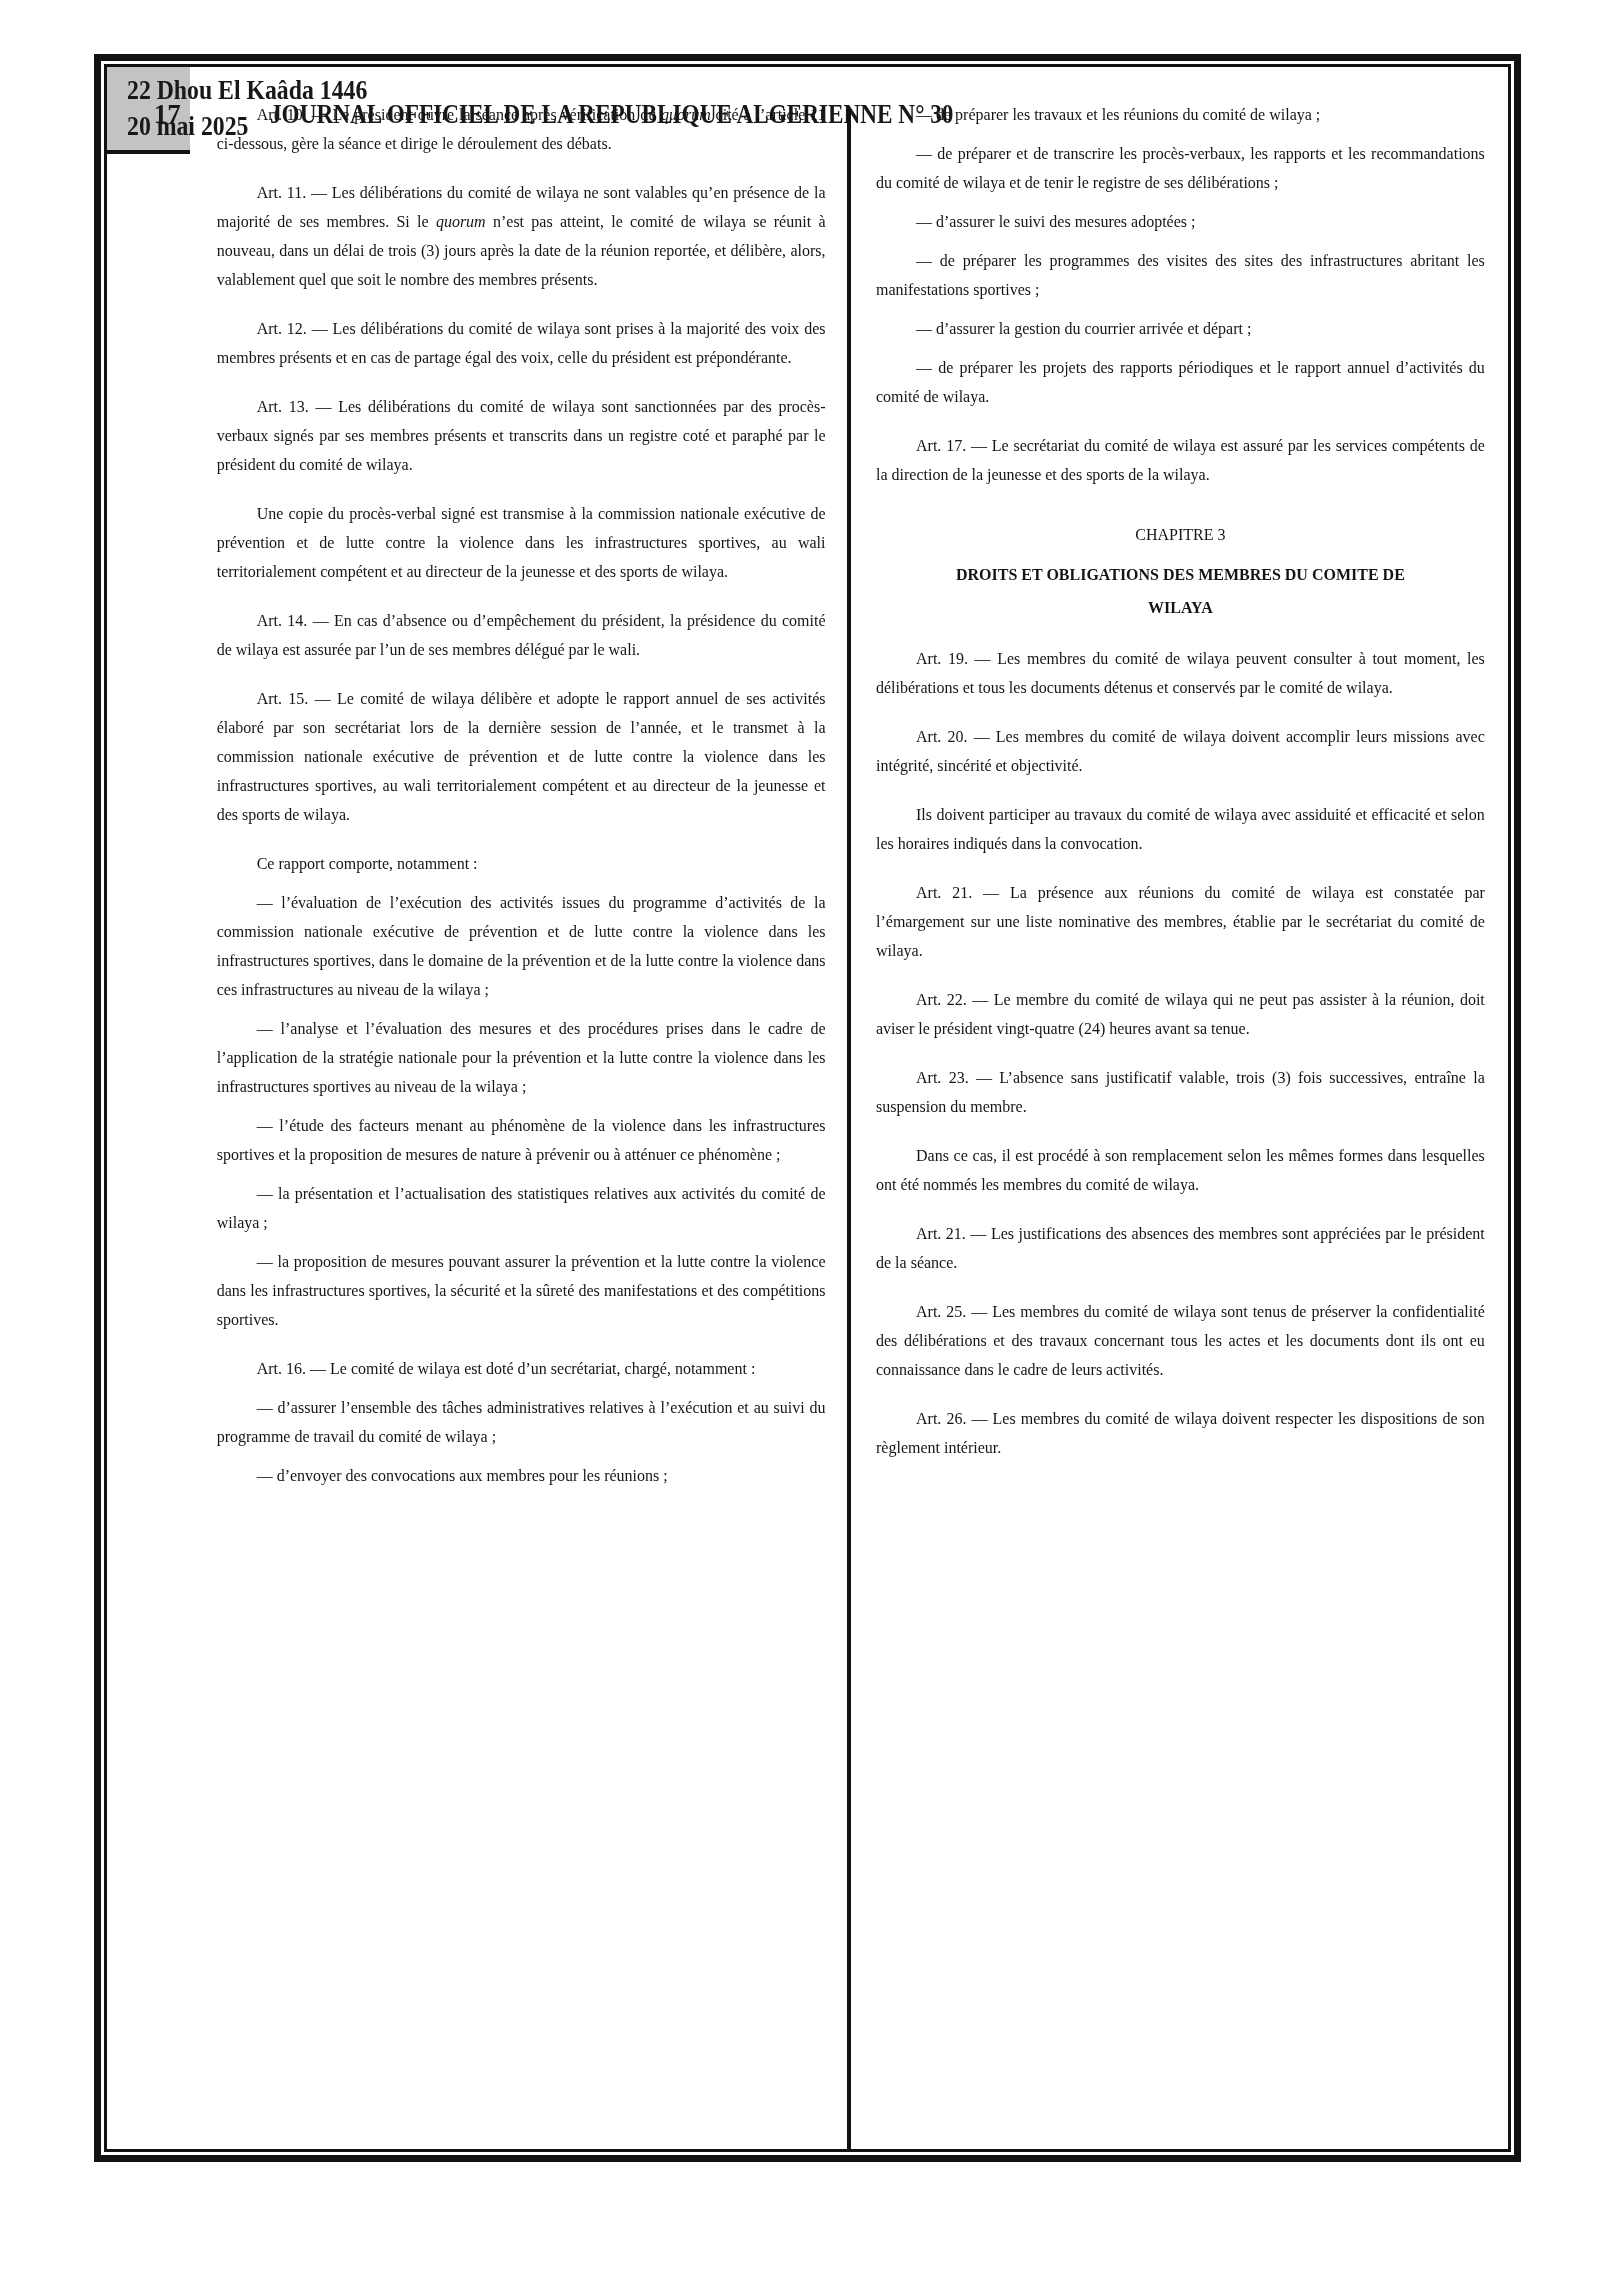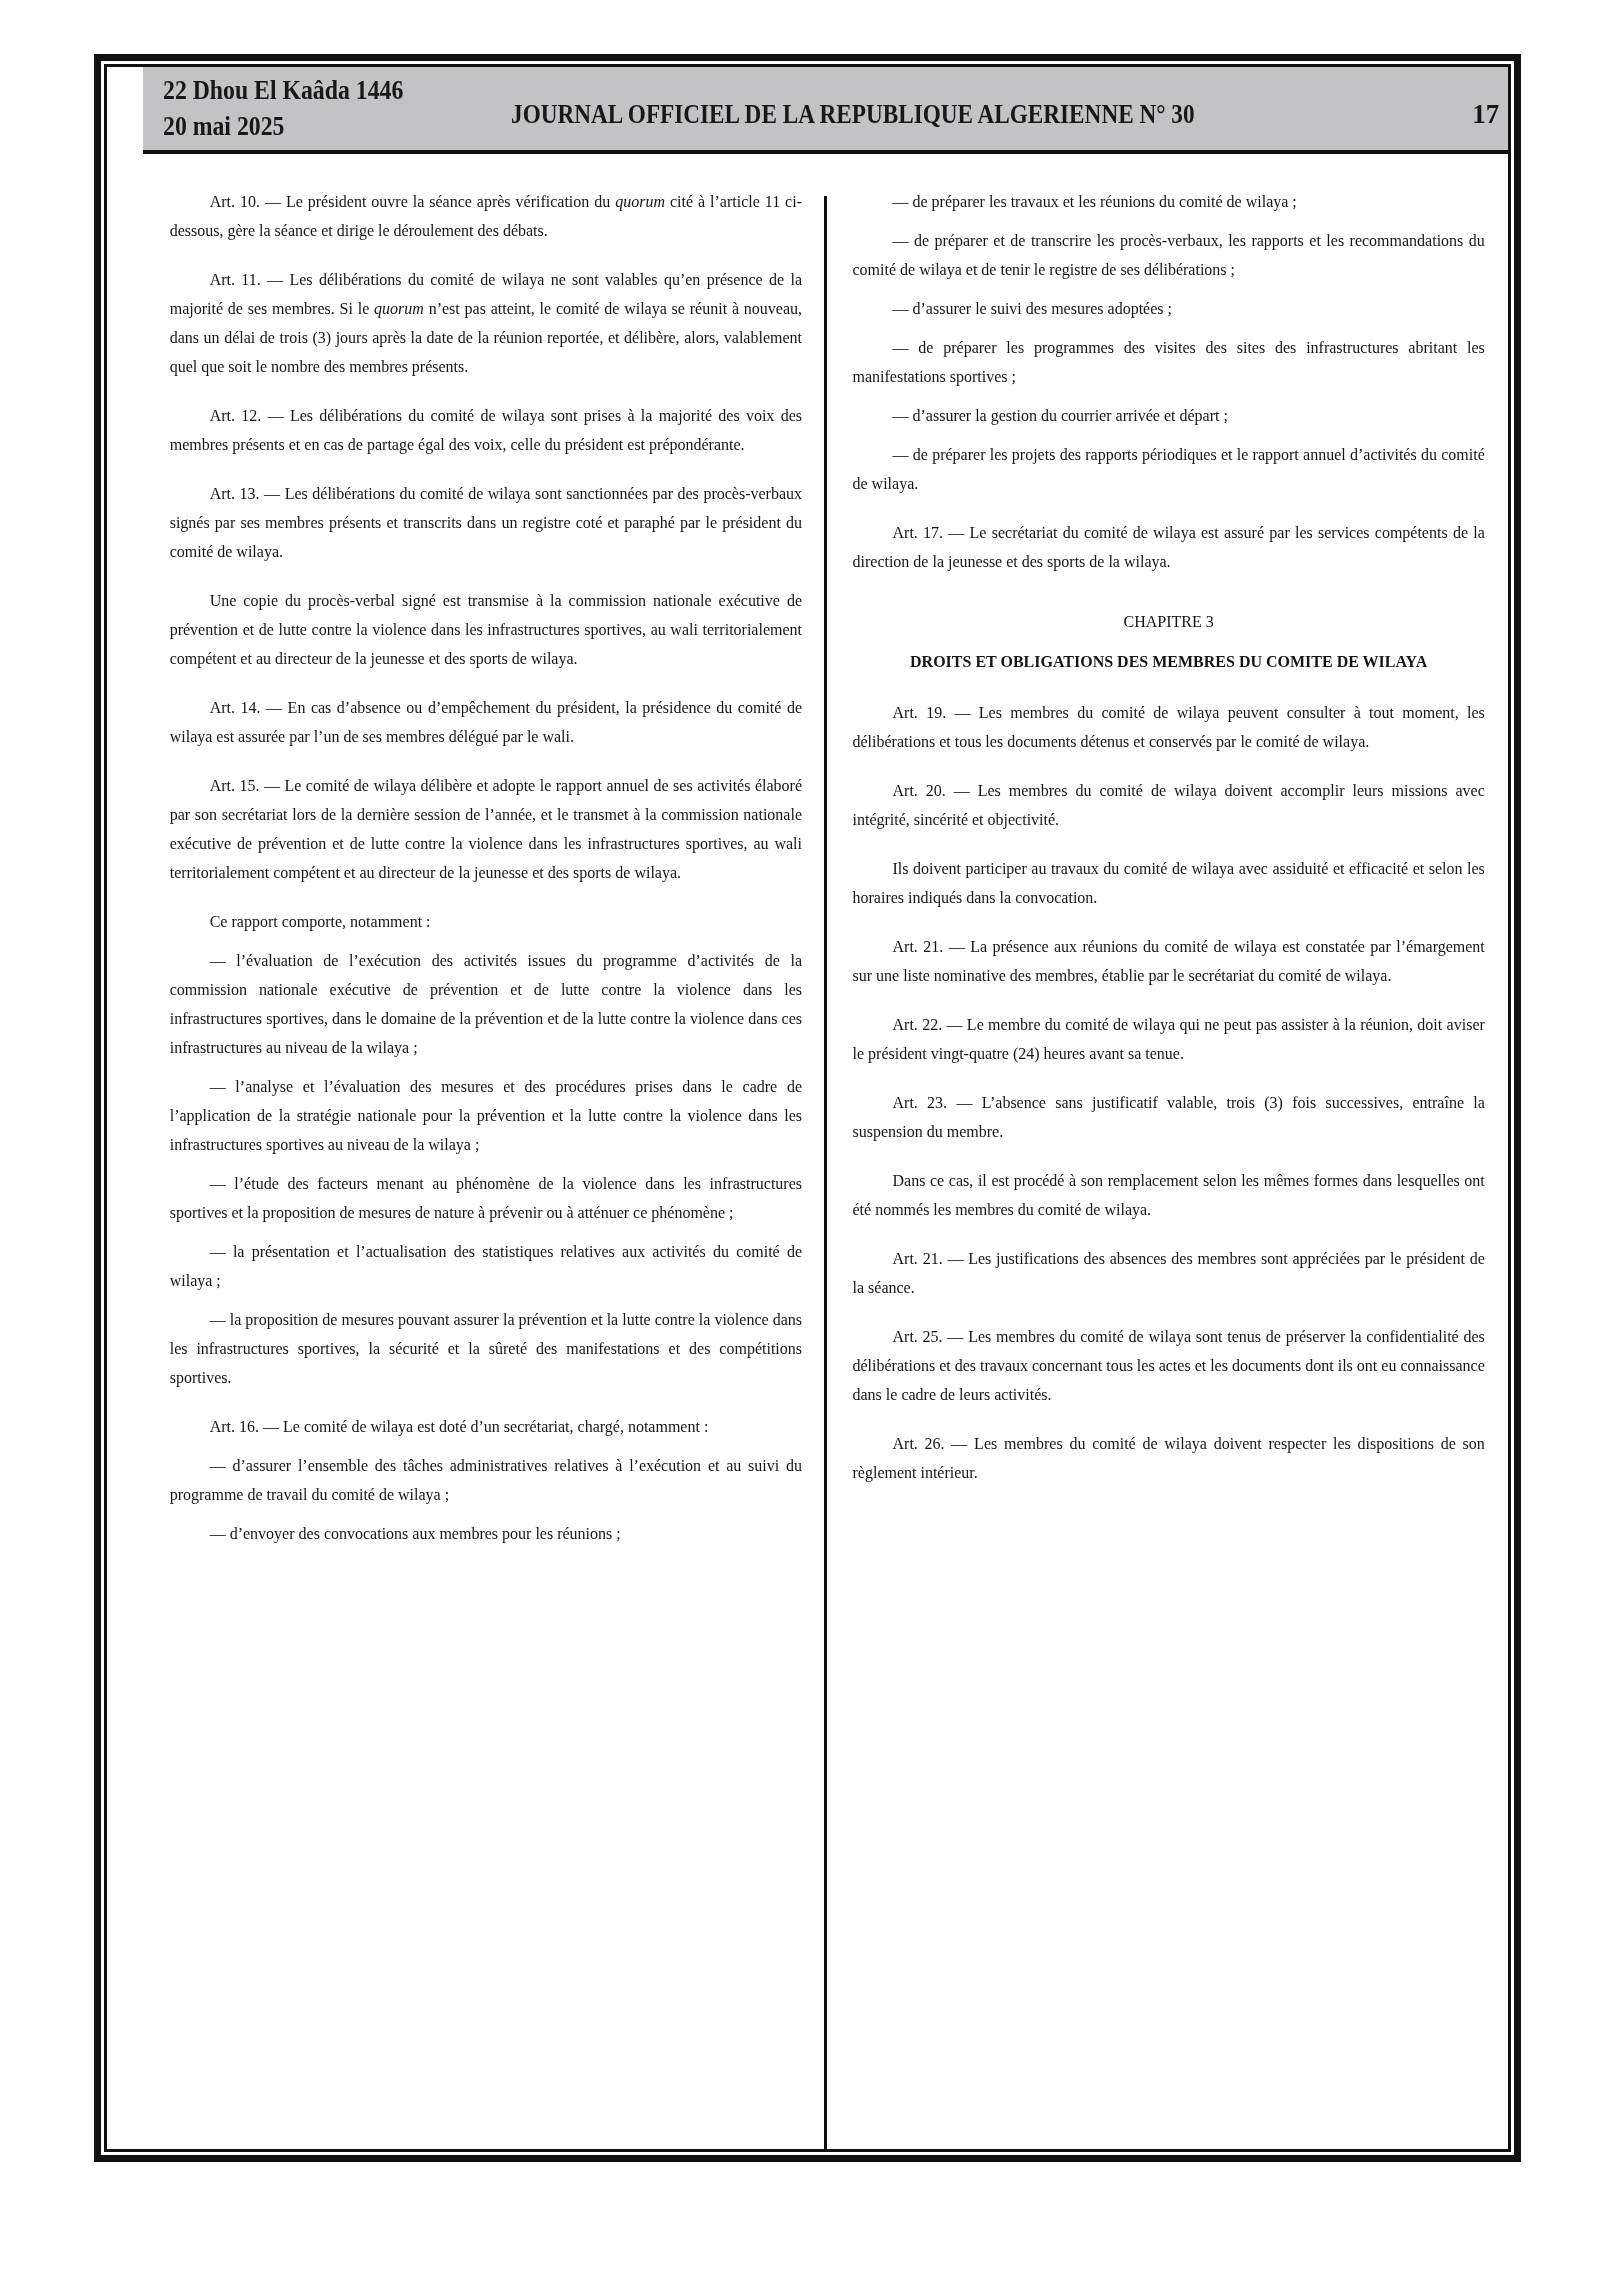--- a/index.html
+++ b/index.html
@@ -16,23 +16,22 @@
     width:1427px;height:2108px;
     border:7.2px solid #111111;
     box-sizing:border-box;
     padding:2.7px;
     background:#ffffff;
   }
   .frame-inner{
     width:100%;height:100%;
     border:3.6px solid #111111;
     box-sizing:border-box;
-    display:flex;flex-direction:column;
+    display:flex;flex-direction:row;
     background:#ffffff;
-    padding-left:36px;
   }
   .header-strip{
     position:relative;
     height:83px;flex:0 0 83px;
     background:#c3c3c6;
     border-bottom:4.5px solid #111111;
   }
   .header-dates{
     position:absolute;left:20px;top:5.4px;
     font-weight:700;font-size:27px;line-height:36px;

